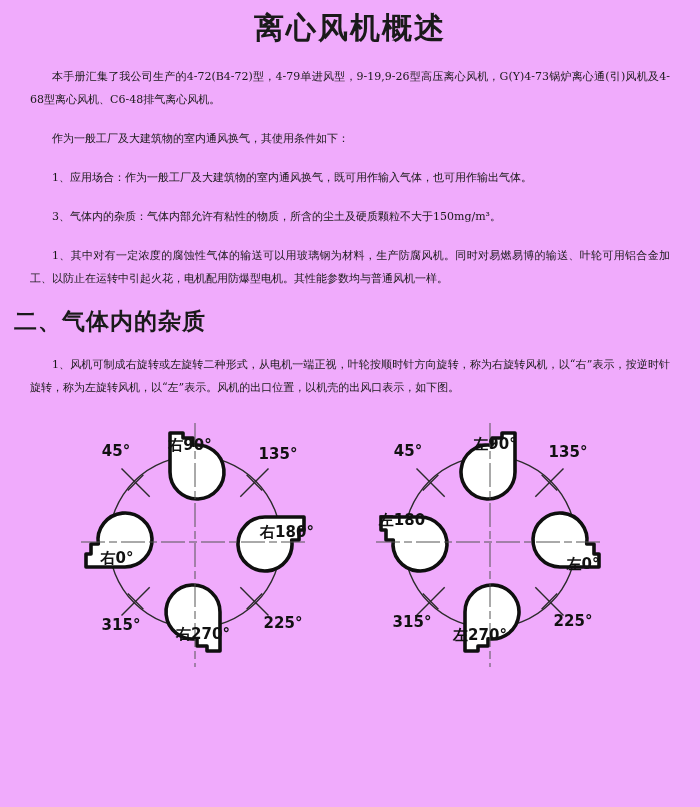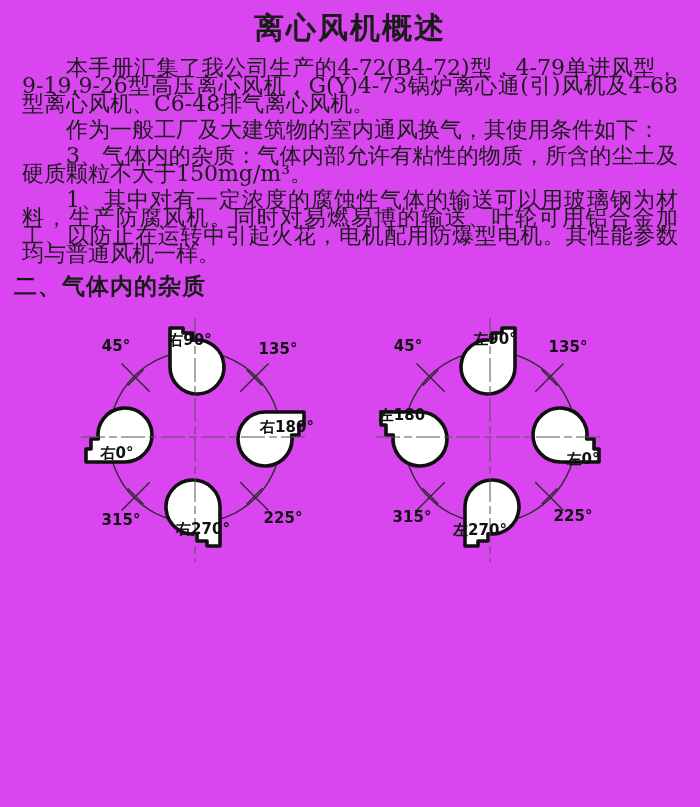--- a/index.html
+++ b/index.html
@@ -1,32 +1,32 @@
 <!DOCTYPE html>
 <html><head>
 <meta charset="utf-8">
 <style>
   html,body{margin:0;padding:0;background:#ffffff;}
   .page{
     width:700px;height:807px;box-sizing:border-box;
-    padding:6px 14px 20px 14px;background:#d946ef;color:#1a1a1a;
+    padding:6px 14px 20px 14px;background:#f0abfc;color:#1a1a1a;
     font-family:"DejaVu Serif", serif;position:relative;overflow:hidden;
   }
   .doc-title{
     font-family:"DejaVu Sans", sans-serif;
     font-size:30px;font-weight:bold;text-align:center;
     margin:2px 0 10px 0;letter-spacing:2px;
   }
   .sec-heading{
     font-family:"DejaVu Sans", sans-serif;
     font-size:23px;font-weight:bold;margin:4px 0 8px 0;letter-spacing:1px;
   }
   .para{
-    font-size:22px;line-height:18px;text-indent:2em;
-    text-align:justify;margin:8px;
+    font-size:11px;line-height:23px;text-indent:2em;
+    text-align:justify;margin:16px;
   }
   .diagrams{position:relative;height:266px;margin:4px 0 8px 0;}
   .diagrams svg{position:absolute;top:0;}
   #svg-right-rot{left:31px;}
   #svg-left-rot{left:326px;}
   .oc{fill:none;stroke:#2b2b2b;stroke-width:1.4;}
   .fan path{fill:#ffffff;stroke:#0f0f0f;stroke-width:3.6;stroke-linejoin:round;}
   .cl{stroke:#555555;stroke-width:1;stroke-dasharray:24 4 8 4;fill:none;}
   .tick{stroke:#2b2b2b;stroke-width:1.4;}
   .fl,.al{
@@ -37,25 +37,27 @@
 </head>
 <body>
 
 <div class="page">
 
   <h1 class="doc-title">离心风机概述</h1>
 
 
   <p class="para">本手册汇集了我公司生产的4-72(B4-72)型，4-79单进风型，9-19,9-26型高压离心风机，G(Y)4-73锅炉离心通(引)风机及4-68型离心风机、C6-48排气离心风机。</p>
   <p class="para">作为一般工厂及大建筑物的室内通风换气，其使用条件如下：</p>
+  <p class="para">1、应用场合：作为一般工厂及大建筑物的室内通风换气，既可用作输入气体，也可用作输出气体。</p>
   <p class="para">3、气体内的杂质：气体内部允许有粘性的物质，所含的尘土及硬质颗粒不大于150mg/m³。</p>
   <p class="para">1、其中对有一定浓度的腐蚀性气体的输送可以用玻璃钢为材料，生产防腐风机。同时对易燃易博的输送、叶轮可用铝合金加工、以防止在运转中引起火花，电机配用防爆型电机。其性能参数均与普通风机一样。</p>
 
   <h2 class="sec-heading">二、气体内的杂质</h2>
 
+  <p class="para">1、风机可制成右旋转或左旋转二种形式，从电机一端正视，叶轮按顺时针方向旋转，称为右旋转风机，以“右”表示，按逆时针旋转，称为左旋转风机，以“左”表示。风机的出口位置，以机壳的出风口表示，如下图。</p>
 
   <div class="diagrams">
 
     <svg id="svg-right-rot" width="310" height="265" viewBox="0 0 310 265">
       <circle class="oc" cx="150" cy="127" r="86"></circle>
 
       <g class="fan" transform="translate(77,127)">
         <path d="M -36 25 L -36 12 L -31 12 L -31 2 L -23.7 2 A 27 27 0 1 1 3 25 L -36 25 Z"></path>
       </g>
       <g class="fan" transform="translate(150,54) rotate(90)">

